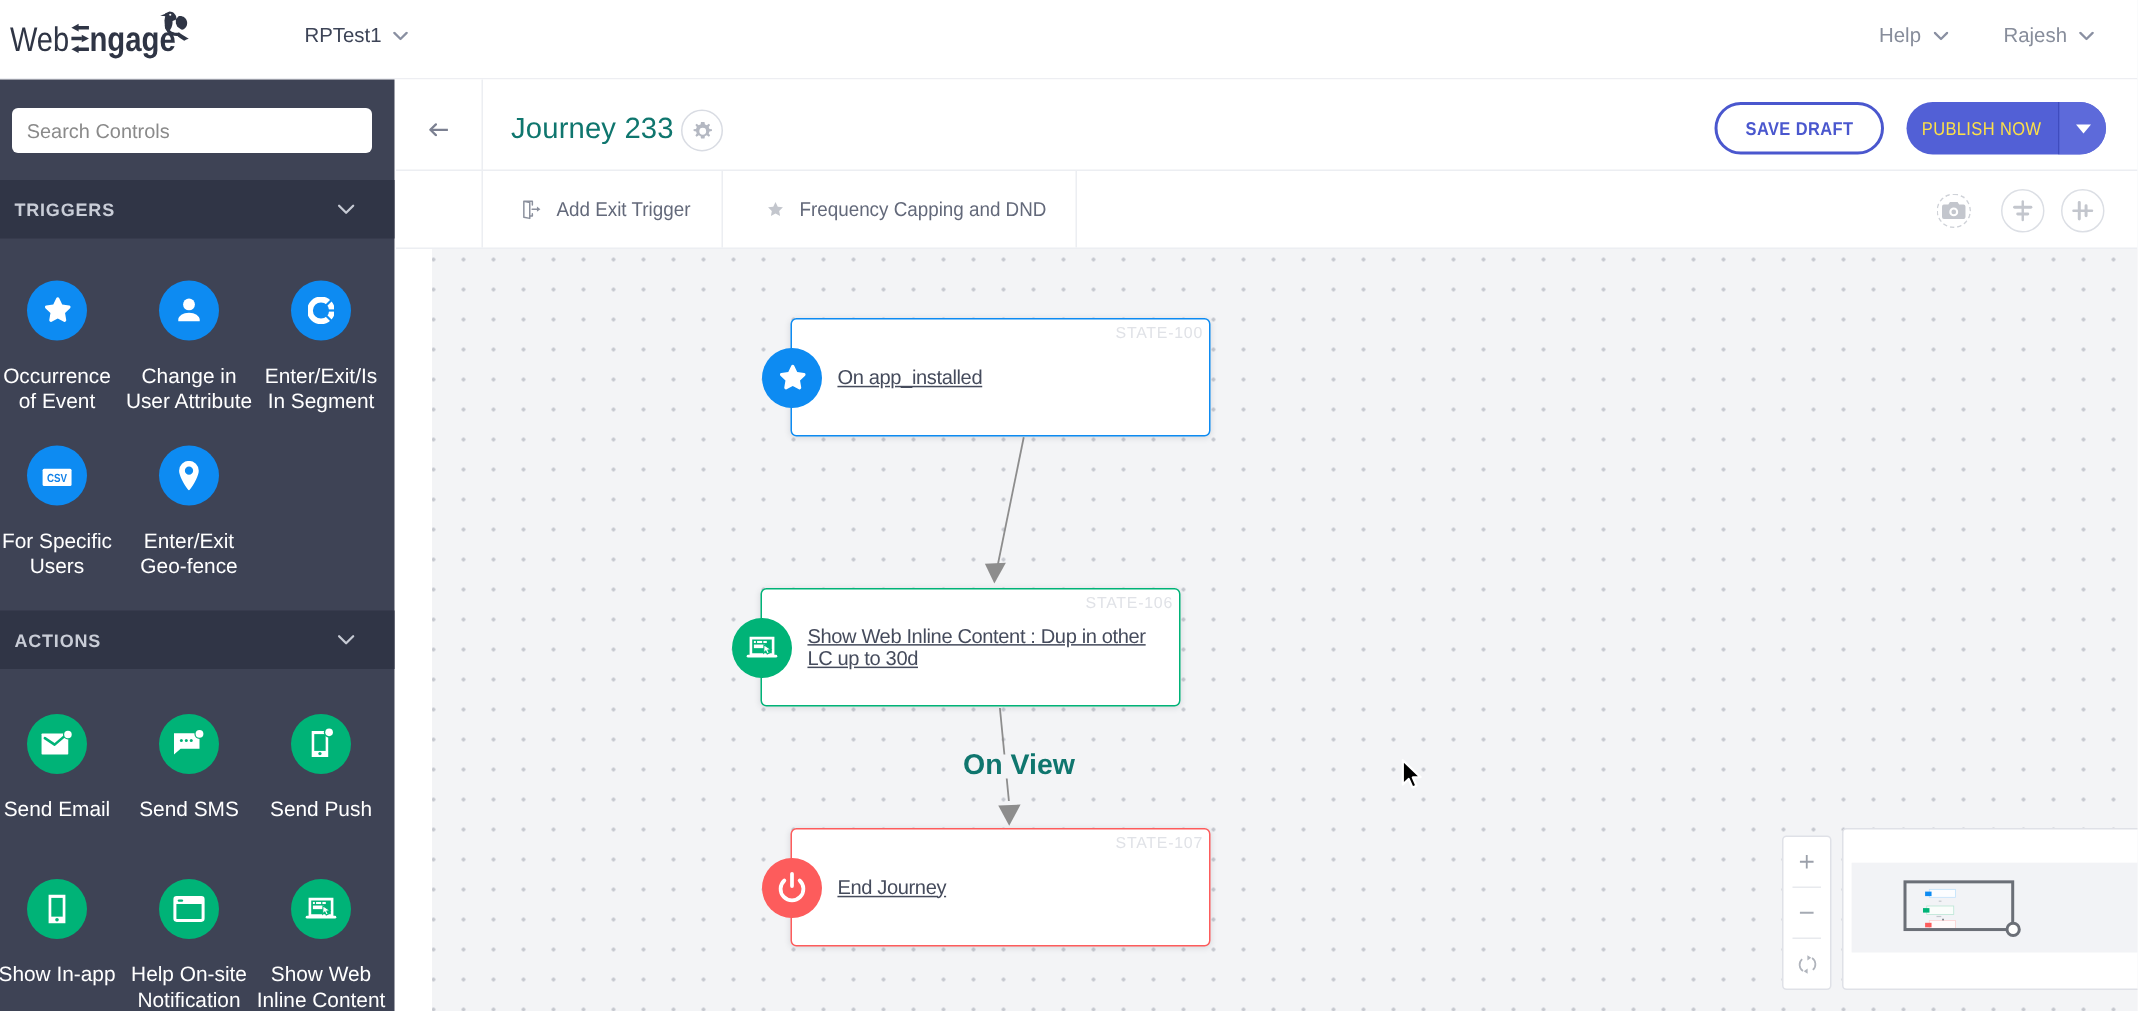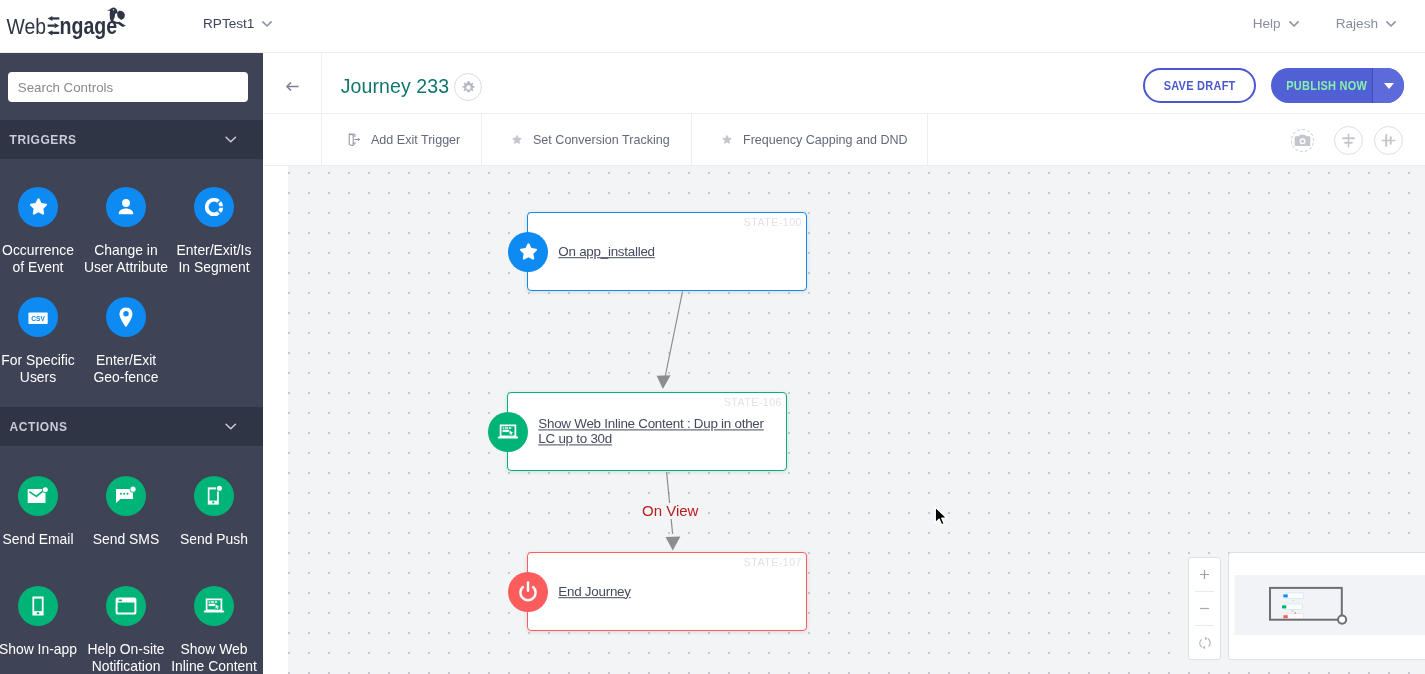--- a/index.html
+++ b/index.html
@@ -40,21 +40,21 @@
               display:flex; align-items:center; justify-content:center; padding-top:5px; cursor:pointer;}
   .jtitle { position:absolute; left:76.7px; top:21.5px; font-size:19.5px; color:#0f766e; letter-spacing:0.1px;}
   .gear { position:absolute; left:190px; top:20px; width:28px; height:28px; border-radius:50%; border:1px solid #d9dce3;
           display:flex; align-items:center; justify-content:center; cursor:pointer;}
   .hbtns { position:absolute; right:21.4px; top:15px; display:flex; align-items:center; gap:14.8px; }
   .btn-draft { height:35px; width:113px; border-radius:18px; border:2px solid #4a57ce; color:#4a57ce;
                background:#fff; font-family:"Liberation Sans",sans-serif;
                font-size:12.4px; font-weight:bold; letter-spacing:0.3px; display:flex; align-items:center; justify-content:center; cursor:pointer;}
   .btn-draft, .btn-pub .lbl { --sx:0.88; }
   .btn-pub { height:35px; width:133px; display:flex; align-items:stretch; border-radius:18px; overflow:hidden; background:#5260d6; cursor:pointer;}
-  .btn-pub .lbl { width:101.8px; display:flex; align-items:center; justify-content:flex-end; color:#86efac; font-size:12.4px; font-weight:bold; letter-spacing:0.3px; }
+  .btn-pub .lbl { width:101.8px; display:flex; align-items:center; justify-content:center; color:#fde047; font-size:12.4px; font-weight:normal; letter-spacing:0.3px; }
   .btn-draft span, .btn-pub .lbl span { display:inline-block; transform:scaleX(0.885); }
   .btn-pub .sep { width:1px; background:#3f4cbe; }
   .btn-pub .dd { flex:1; display:flex; align-items:center; justify-content:center; background:#5d6ada;}
   .ddc { width:0;height:0;border-left:5.5px solid transparent;border-right:5.5px solid transparent;border-top:6.5px solid #fff; }
 
   .jtools { position:relative; height:52px; border-bottom:1px solid #eceef2; display:flex; align-items:stretch; }
   .tspacer { width:58px; border-right:1px solid #eceef2; }
   .titem { display:flex; align-items:center; border-right:1px solid #eceef2; color:#63697a; font-size:13.4px; cursor:pointer;}
   .titem > span:last-child { display:inline-block; transform:scaleX(0.937); transform-origin:left center; }
   .titem .ic { display:flex; align-items:center; justify-content:center; }
@@ -65,21 +65,21 @@
   
   .canvas { position:absolute; left:0; top:113px; width:1162px; height:508px; background:#f3f4f6;
             background-image: radial-gradient(#c6c9d0 1.05px, transparent 1.3px);
             background-size:20px 20px; background-position:11px -3px; overflow:hidden;margin-left:24px; }
   .node { position:absolute; background:#fff; border-radius:4px; box-shadow:0 1px 4px rgba(40,45,60,0.13); }
   .node .nico { position:absolute; left:-20px; top:50%; margin-top:-20px; width:40px; height:40px; border-radius:50%;
                 display:flex; align-items:center; justify-content:center; }
   .node .ntxt { position:absolute; left:30.3px; top:50%; transform:translateY(-50%); font-size:13.4px; color:#454b5c; line-height:15.6px; width:232px; letter-spacing:-0.25px;text-decoration:underline;}
   .node .nid { position:absolute; right:4px; top:2.5px; font-size:10.6px; color:#e0e2e7; letter-spacing:0.5px; font-family:"Liberation Sans",sans-serif;}
 
-  .edgelbl { position:absolute; font-size:15px; font-weight:normal; color:#b91c1c; background:#f3f4f6; padding:1px 3px; line-height:14px;}
+  .edgelbl { position:absolute; font-size:19px; font-weight:bold; color:#0f766e; background:#f3f4f6; padding:1px 3px; line-height:14px;}
   .edges { position:absolute; left:0; top:0; width:1161px; height:508px; }
 
   
   .zoomctl { position:absolute; left:900px; top:391px; width:33px; height:103px; background:#fff; border:1px solid #dfe1e7; border-radius:3px; }
   .zoomctl .zb { height:33px; display:flex; align-items:center; justify-content:center; color:#9aa0ab; cursor:pointer;}
   .zoomctl .div { height:1px; background:#e8eaee; margin:0 6px; }
   .minimap { position:absolute; left:940px; top:386px; width:209px; height:108px; background:#fff; border:1px solid #dfe1e7; border-radius:3px; overflow:hidden;}
   .cursor { position:absolute; left:645.5px; top:340px; }
 </style>
 </head>
@@ -330,28 +330,20 @@
               <svg width="17" height="17" viewBox="0 0 17 17">
                 <g fill="none" stroke="#8b909d" stroke-width="1.2" stroke-linejoin="round" stroke-linecap="round">
                   <path d="M9.6 5.1 V2.0 H2.7 V14.9 L7.5 15.9 V3.0 L2.7 2.0"></path>
                   <path d="M9.6 12.1 V13.9 H7.5"></path>
                   <path d="M9.4 8.45 H14.2"></path>
                 </g>
                 <path fill="#8b909d" d="M13.3 6.3 L16.1 8.45 L13.3 10.6 z"></path>
               </svg>
             </span>
             <span>Add Exit Trigger</span>
-          </div>
-          <div class="titem" style="width: 210px; padding-left: 27.6px;">
-            <span class="ic" style="width:14px;margin-right:9.4px">
-              <svg width="15" height="15" viewBox="0 0 24 24">
-                <path fill="#c3c6cd" d="M12 3.6 l2.6 5.4 5.9 0.8 -4.3 4.1 1.05 5.9 -5.25-2.85 -5.25 2.85 1.05-5.9 -4.3-4.1 5.9-0.8 z"></path>
-              </svg>
-            </span>
-            <span>Set Conversion Tracking</span>
           </div>
           <div class="titem" style="width: 236px; padding-left: 27.6px;">
             <span class="ic" style="width:14px;margin-right:9.4px">
               <svg width="15" height="15" viewBox="0 0 24 24">
                 <path fill="#c3c6cd" d="M12 3.6 l2.6 5.4 5.9 0.8 -4.3 4.1 1.05 5.9 -5.25-2.85 -5.25 2.85 1.05-5.9 -4.3-4.1 5.9-0.8 z"></path>
               </svg>
             </span>
             <span>Frequency Capping and DND</span>
           </div>
         </div>

